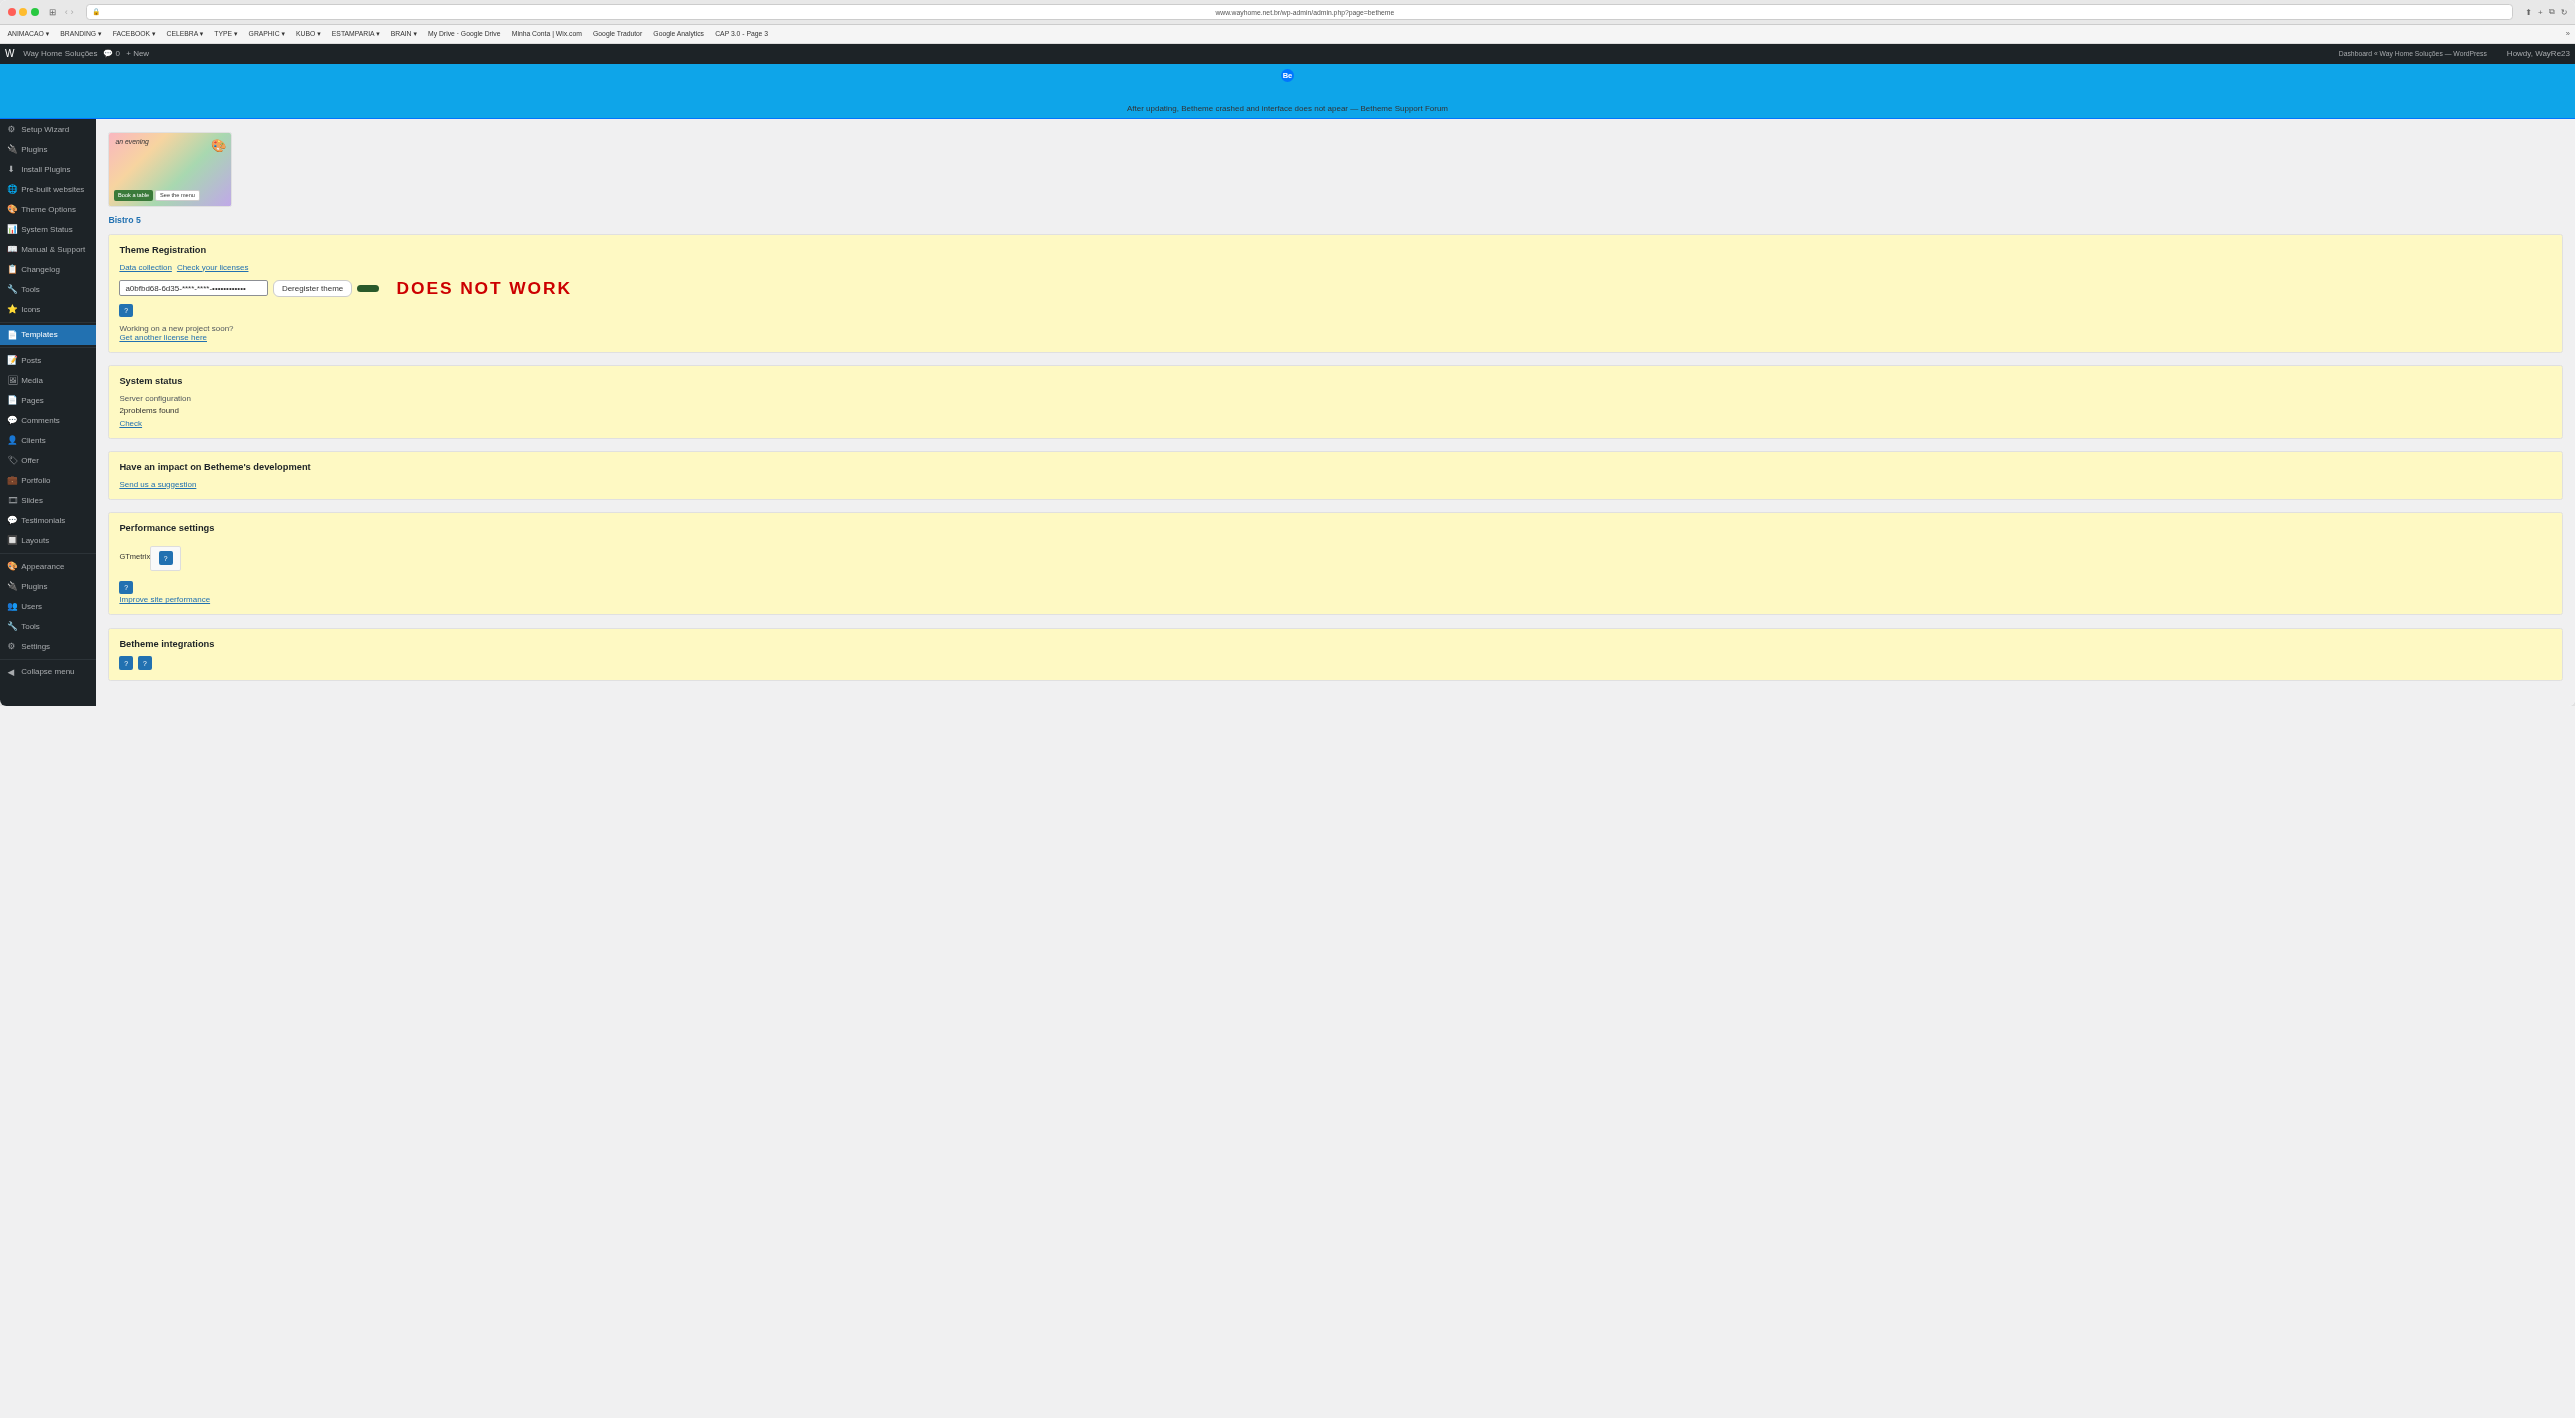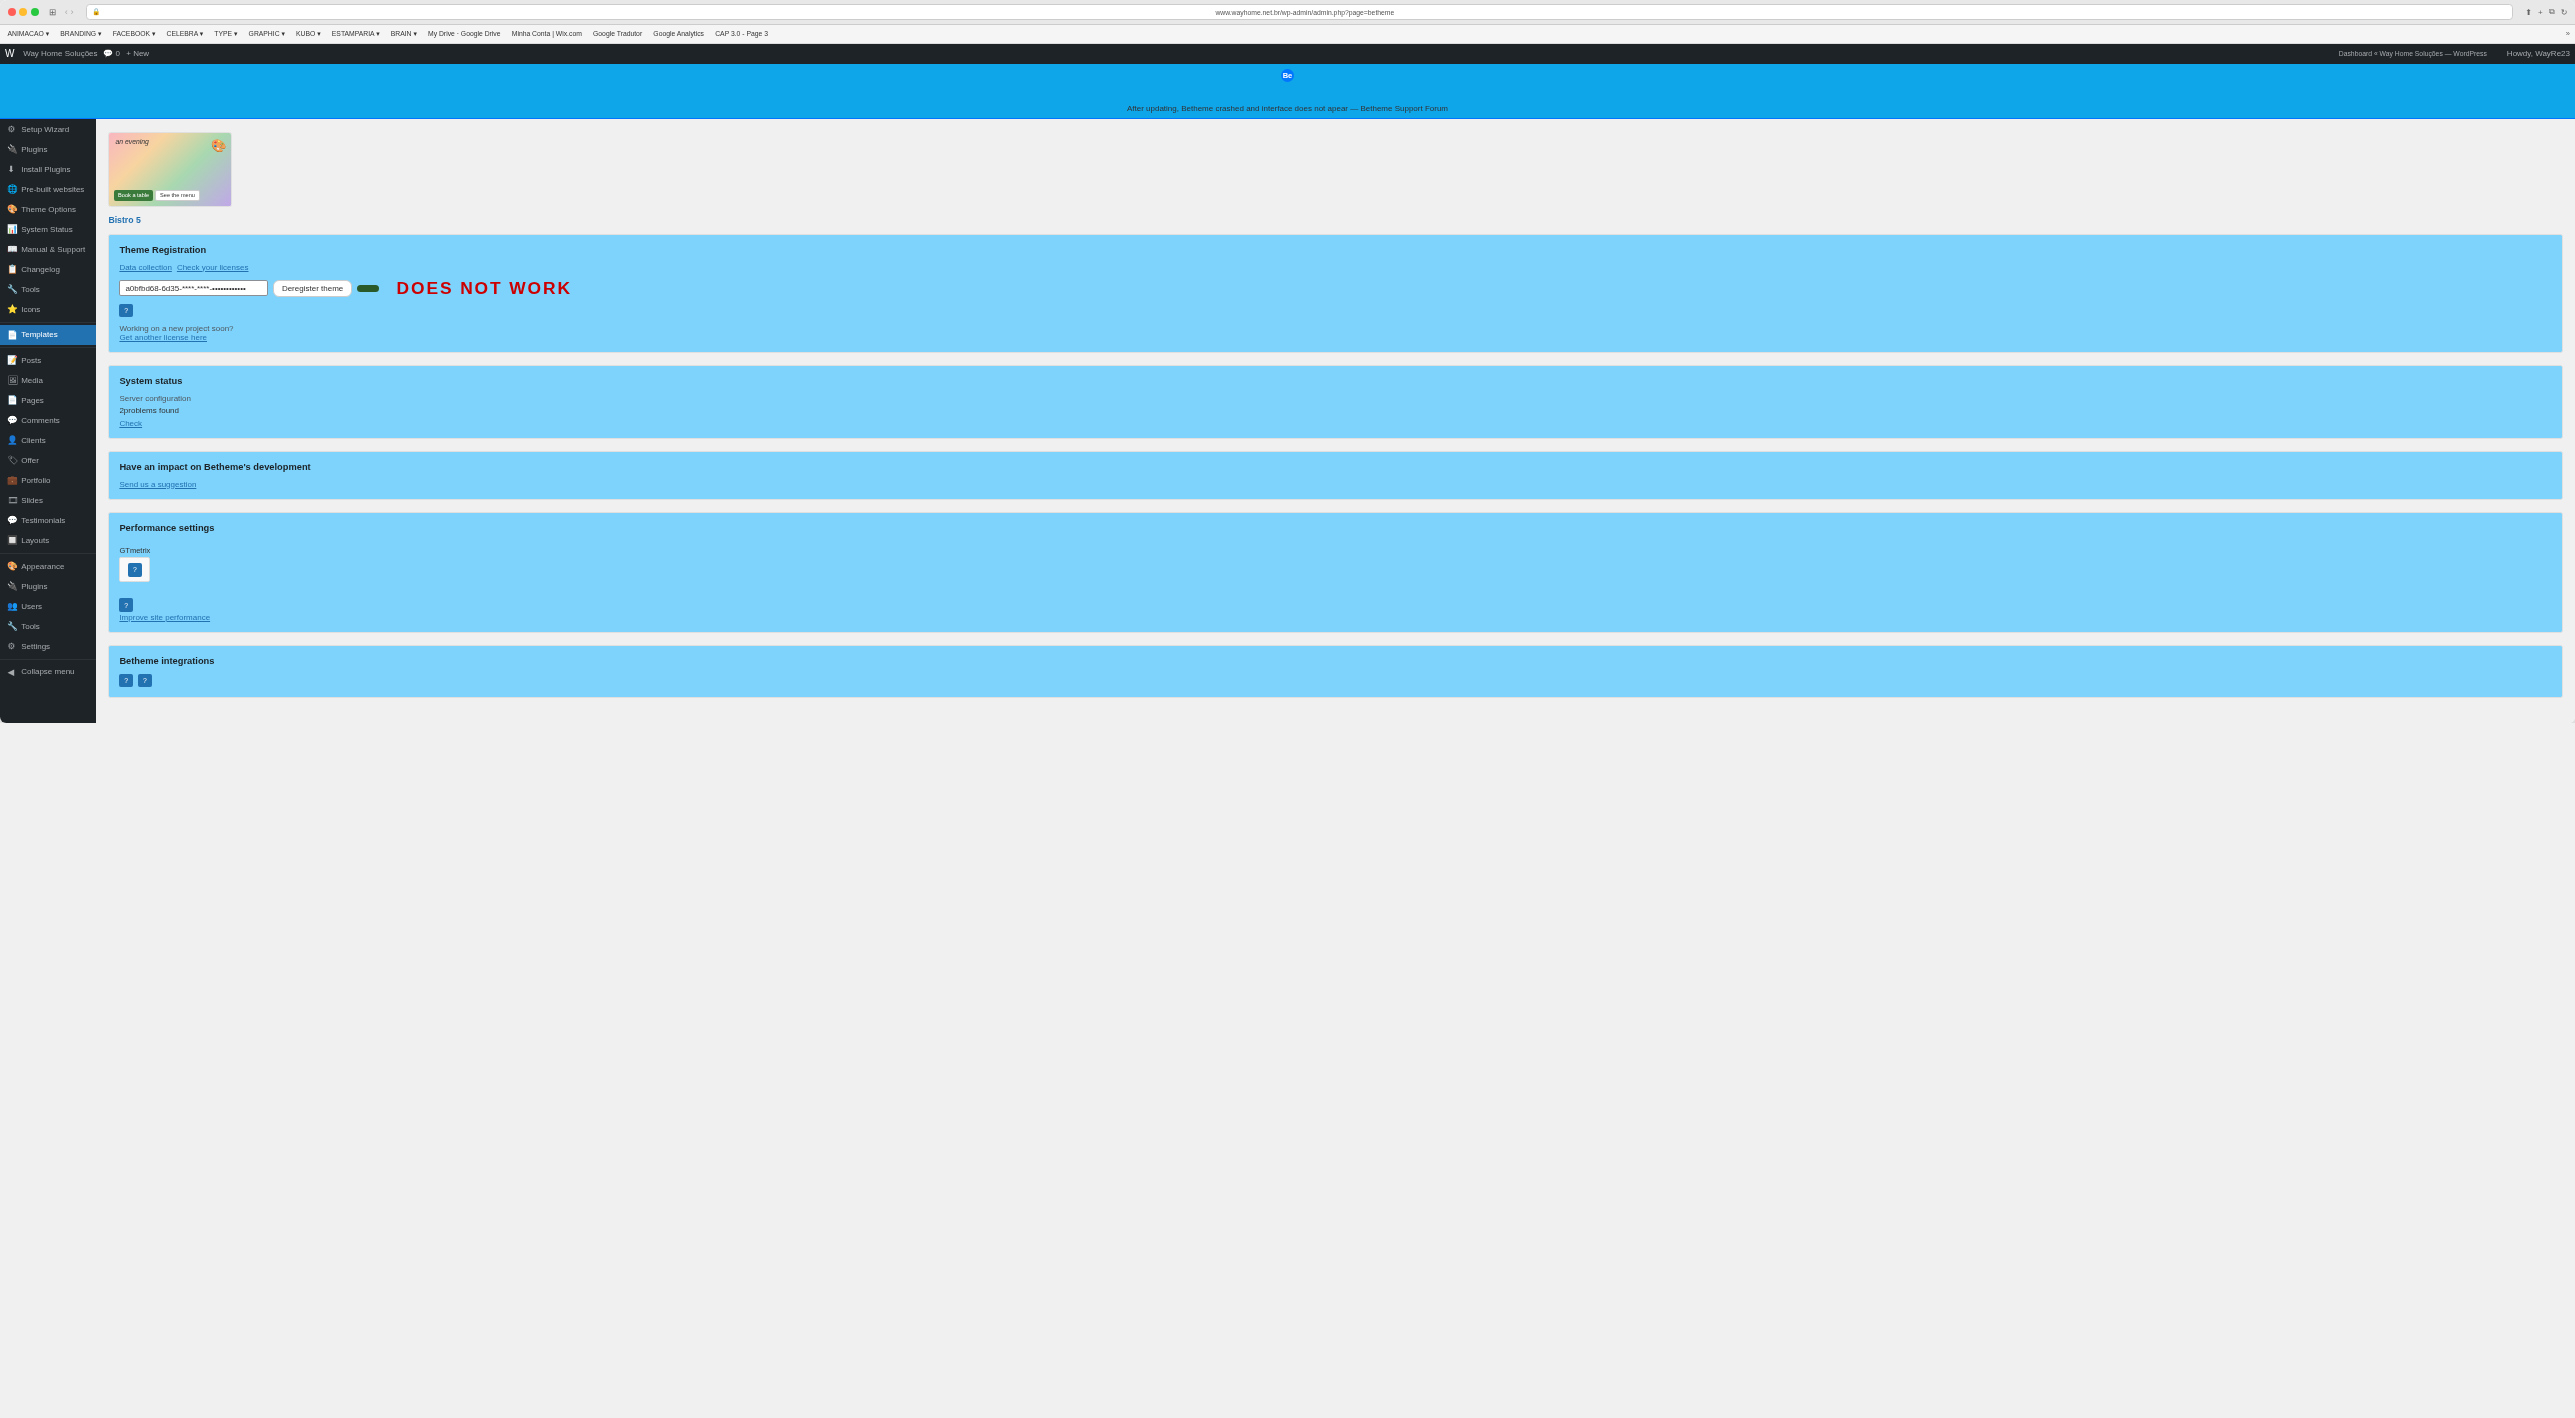--- a/index.html
+++ b/index.html
@@ -56,41 +56,41 @@
     .page-image-area { background: #fff; border: 0.6px solid #e0e0e0; border-radius: 2.5px; width: 124px; height: 75px; overflow: hidden; margin-bottom: 8.7px; display: flex; align-items: center; justify-content: center; }
     .page-image-placeholder { width: 100%; height: 100%; background: linear-gradient(135deg, #f9b7c0 0%, #f7d4a0 30%, #a8d8b0 60%, #c0a8e8 100%); position: relative; display: flex; align-items: flex-end; padding: 5px; }
     .page-image-deco { position: absolute; right: 5px; top: 5px; font-size: 12.4px; }
     .btn-sm-green { background: #3a7a3a; color: #fff; border: none; border-radius: 1.9px; padding: 1.2px 3.7px; font-size: 5.6px; cursor: pointer; }
     .btn-sm-outline { background: #fff; color: #333; border: 0.6px solid #ccc; border-radius: 1.9px; padding: 1.2px 3.7px; font-size: 5.6px; cursor: pointer; }
 
     .site-name-link { color: #2271b1; text-decoration: none; font-size: 8.7px; font-weight: 600; display: inline-block; margin-bottom: 8.7px; cursor: pointer; }
 
     
     .section-title { font-size: 9.3px; font-weight: 600; color: #1d2327; margin-bottom: 7.5px; }
-    .section { margin-bottom: 12.4px; background: #7dd3fc; padding: 10px; border: 0.6px solid #e0e0e0; border-radius: 2.5px; }
+    .section { margin-bottom: 12.4px; background: #fef9c3; padding: 10px; border: 0.6px solid #e0e0e0; border-radius: 2.5px; }
 
     .small-link { color: #2271b1; text-decoration: underline; font-size: 8px; cursor: pointer; }
     .license-input { border: 0.6px solid #8c8f94; border-radius: 1.9px; padding: 2.5px 5px; font-size: 8px; color: #333; width: 149px; background: #fff; }
     .deregister-btn { background: #fff; border: 0.6px solid #ccc; border-radius: 6px; padding: 3.1px 7.5px; font-size: 8px; color: #333; cursor: pointer; }
     .register-btn { background: #2a5a2a; color: #fff; border: none; border-radius: 10px; padding: 3.7px 11.2px; font-size: 8px; cursor: pointer; }
 
     .question-btn { width: 13.7px; height: 13.7px; background: #2271b1; color: #fff; border: none; border-radius: 1.9px; font-size: 6.8px; cursor: pointer; display: inline-flex; align-items: center; justify-content: center; }
 
     .info-text { color: #50575e; font-size: 8px; }
     .info-link { color: #2271b1; text-decoration: underline; cursor: pointer; font-size: 8px; }
 
     
     .problems-count { font-size: 8px; color: #333; margin: 3.7px 0; }
     .check-link { color: #2271b1; text-decoration: underline; cursor: pointer; font-size: 8px; }
 
     
     .does-not-work { color: #cc0000; font-size: 17.4px; font-weight: 900; letter-spacing: 1.9px; display: inline-block; margin-left: 12.4px; text-transform: uppercase; }
 
     
-    .perf-tool { display: inline-flex; flex-direction: column; align-items: center; margin: 5px 5px 11px 0; }
+    .perf-tool { display: inline-flex; flex-direction: row; align-items: center; margin: 5px 5px 5px 0; }
     .perf-tool-label { font-size: 7.5px; color: #333; margin-bottom: 2.5px; }
     .perf-tool-box { width: 31px; height: 25px; border: 0.6px solid #ddd; border-radius: 1.9px; background: #f9f9f9; display: flex; align-items: center; justify-content: center; font-size: 6.2px; color: #666; }
 
     
     .integrations-row { display: flex; gap: 5px; margin-top: 5px; }
   </style>
 </head>
 <body>
 
 <div class="mac-window">

